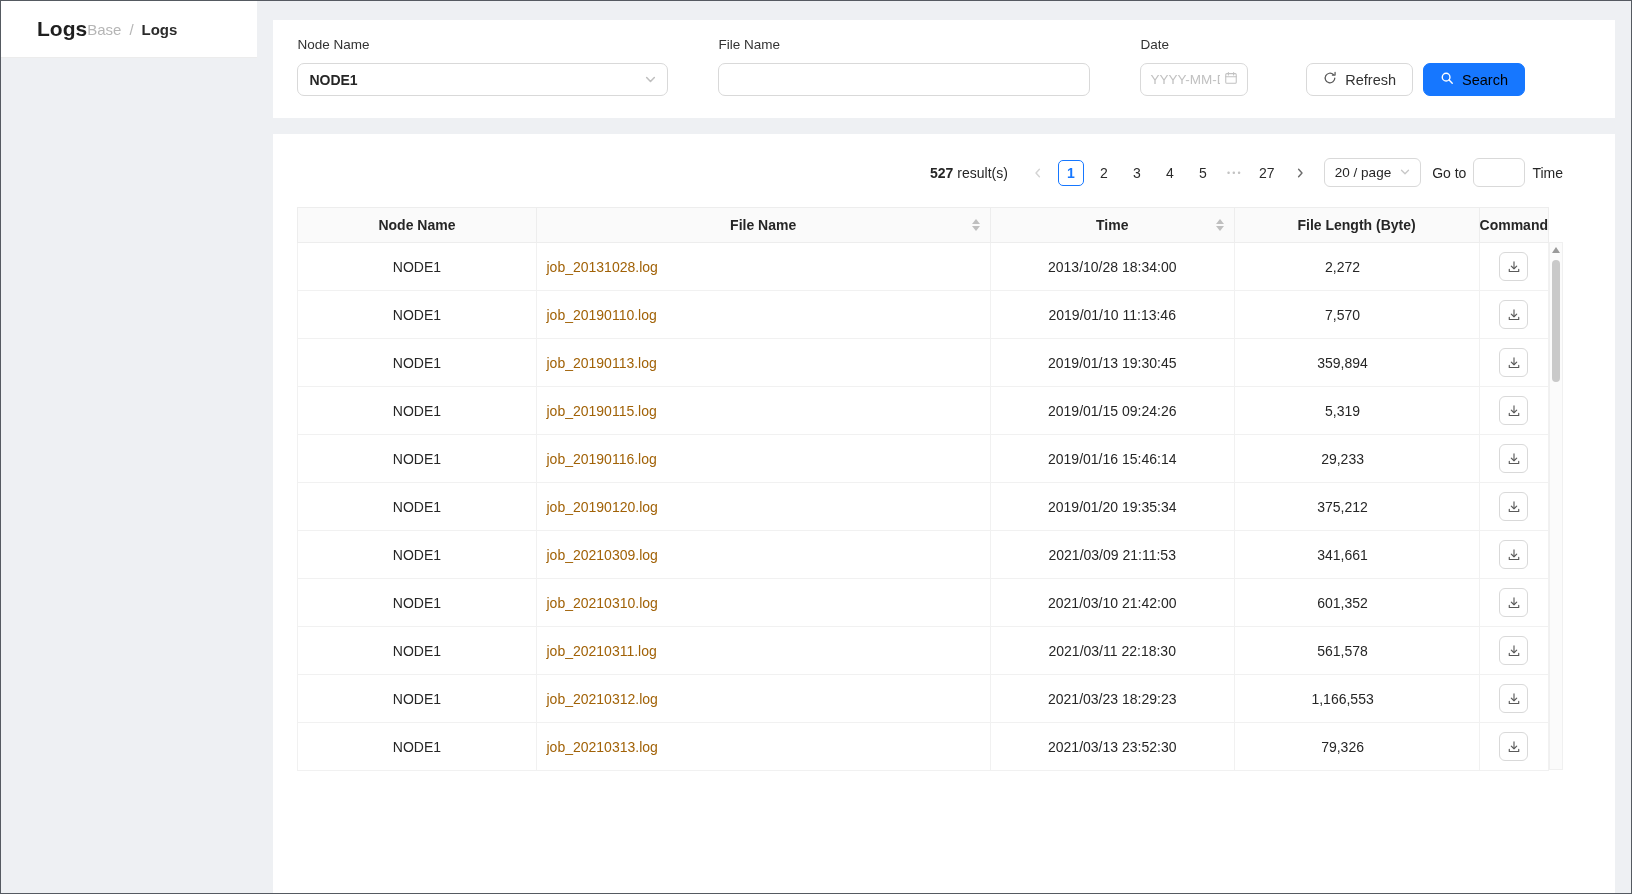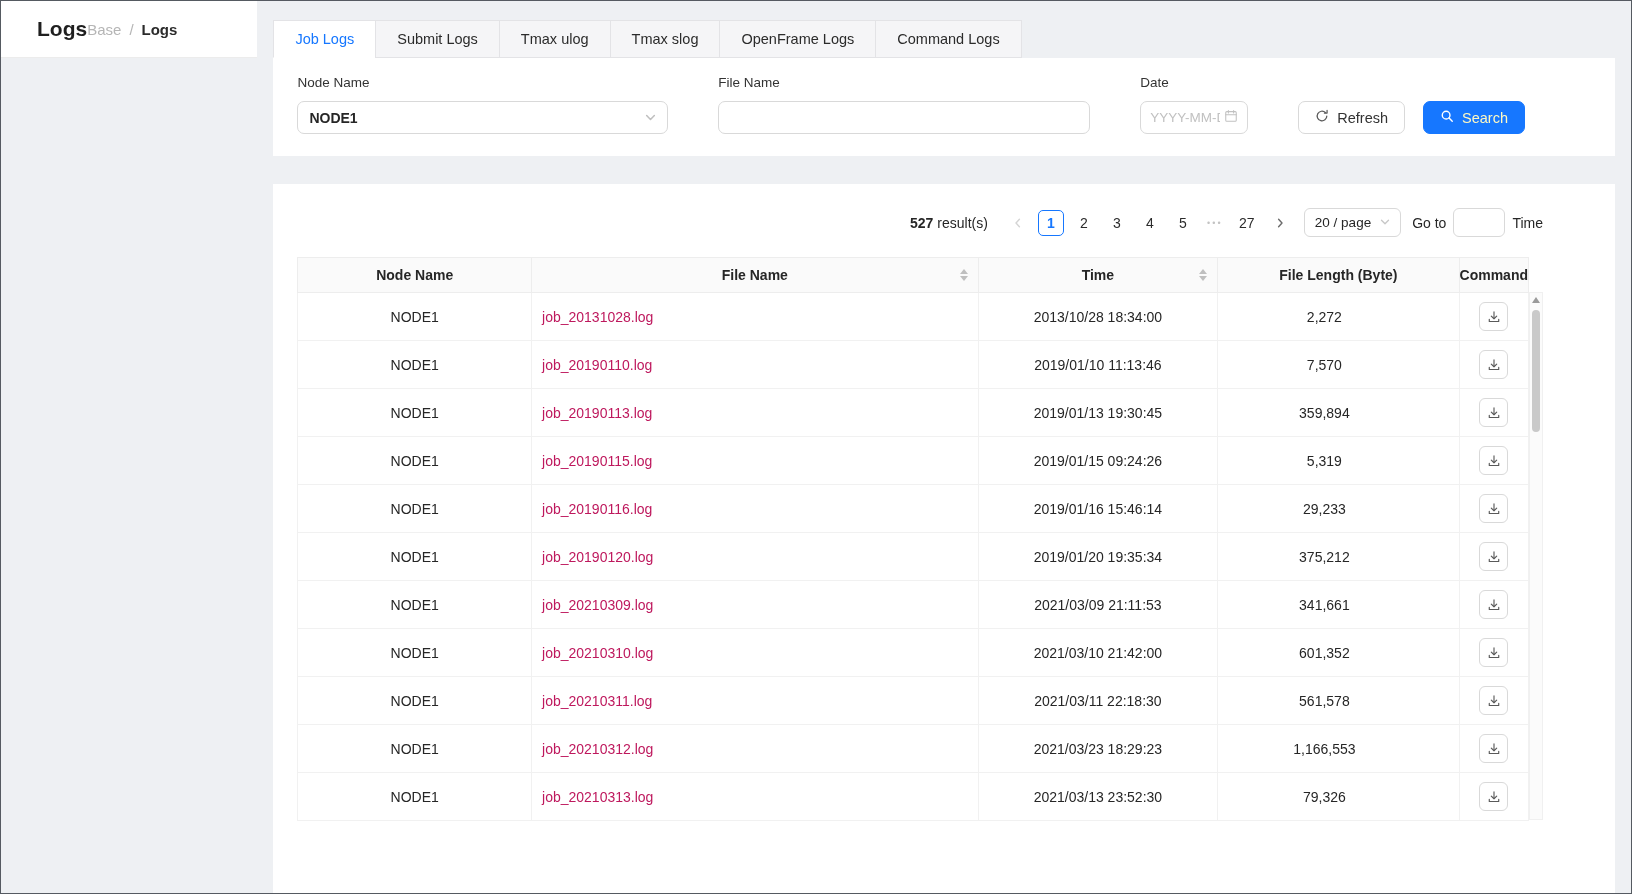--- a/index.html
+++ b/index.html
@@ -27,45 +27,45 @@
   .field>label{font-size:13.5px;color:#333}
   .w-node{width:371px}
   .w-file{width:372px}
   .w-date{width:108px}
   .select-box{height:33px;border:1px solid #d9d9d9;border-radius:7px;background:#fff;display:flex;align-items:center;justify-content:space-between;padding:0 11px;font-size:14px;cursor:pointer}
   .select-value{font-weight:600;color:#262626}
   .text-input{height:33px;width:100%;border:1px solid #d9d9d9;border-radius:7px;padding:0 11px;font-size:14px;font-family:inherit;color:#262626;outline:none;background:#fff}
   .date-box{height:33px;border:1px solid #d9d9d9;border-radius:7px;background:#fff;display:flex;align-items:center;padding:0 9px;gap:4px}
   .date-box input{border:none;outline:none;width:100%;font-size:13.5px;font-family:inherit;color:#262626;background:transparent}
   .date-box input::placeholder{color:#c1c1c1}
-  .actions{margin-left:auto;display:flex;gap:18px}
+  .actions{margin-left:auto;display:flex;gap:10px}
   .btn{height:33px;border-radius:7px;display:inline-flex;align-items:center;gap:8px;font-size:14.5px;padding:0 16px;cursor:pointer;font-family:inherit}
   .btn-default{background:#fff;border:1px solid #d9d9d9;color:#333}
-  .btn-primary{background:#1677ff;border:1px solid #1677ff;color:#fef9c3}
-
-  
-  .table-card{background:#fff;margin-top:28px;flex:1;padding:24px 72px 0 24px;overflow:hidden}
+  .btn-primary{background:#1677ff;border:1px solid #1677ff;color:#000000}
+
+  
+  .table-card{background:#fff;margin-top:16px;flex:1;padding:24px 52px 0 24px;overflow:hidden}
 
   
   .pg-row{display:flex;justify-content:flex-end;align-items:center;gap:7px;font-size:14px;margin-bottom:20px;color:#262626}
   .result-count{margin-right:10px}
   .pg-btn{min-width:26px;height:26px;display:inline-flex;align-items:center;justify-content:center;border:1px solid transparent;border-radius:5px;background:transparent;color:#2b2b2b;font-size:14px;cursor:pointer;font-family:inherit}
   .pg-btn.active{border-color:#1677ff;color:#1677ff;font-weight:600}
   .pg-ellipsis{color:#c3c3c3;font-size:9px;letter-spacing:2px;min-width:24px;text-align:center}
   .size-select{height:29px;border:1px solid #d9d9d9;border-radius:6px;display:inline-flex;align-items:center;gap:9px;padding:0 10px;font-size:13.5px;cursor:pointer;margin:0 4px}
   .goto-input{width:52px;height:29px;border:1px solid #d9d9d9;border-radius:6px;outline:none;font-family:inherit;font-size:14px;padding:0 8px}
 
   
   .table-wrap{display:flex;align-items:flex-start}
   table{border-collapse:collapse;table-layout:fixed;flex:1}
   thead th{background:#fafafa;border:1px solid #ededed;height:35px;font-size:14px;font-weight:700;color:#262626;text-align:center;position:relative}
   tbody td{border:1px solid #f1f1f1;height:48px;font-size:14px;text-align:center;background:#fff;color:#262626}
   td.c-file{text-align:left;padding-left:10px}
   td.c-len{text-align:center;padding-right:28px}
-  a.link{color:#be185d;text-decoration:none}
+  a.link{color:#a16207;text-decoration:none}
   .dl-btn{width:29px;height:29px;border:1px solid #d9d9d9;border-radius:6px;background:#fff;display:inline-flex;align-items:center;justify-content:center;cursor:pointer}
   .sorter{position:absolute;right:10px;top:50%;transform:translateY(-50%);display:inline-flex;flex-direction:column;gap:2px;cursor:pointer}
   .caret-up{width:0;height:0;border-left:4px solid transparent;border-right:4px solid transparent;border-bottom:5px solid #bfbfbf}
   .caret-down{width:0;height:0;border-left:4px solid transparent;border-right:4px solid transparent;border-top:5px solid #bfbfbf}
 
   
   .vscroll{width:14px;height:528px;margin-top:35px;background:#fbfbfb;border:1px solid #f0f0f0;position:relative;flex:0 0 auto}
   .vscroll .arrow-up{width:0;height:0;border-left:4px solid transparent;border-right:4px solid transparent;border-bottom:6px solid #9a9a9a;margin:4px auto 0}
   .vscroll .thumb{position:absolute;top:17px;left:2px;right:2px;height:122px;background:#c9c9c9;border-radius:6px}
 </style>
@@ -78,28 +78,20 @@
     <h1 class="page-title">Logs</h1>
     <div class="breadcrumb">
       <span>Base</span>
       <span>/</span>
       <span class="bc-current">Logs</span>
     </div>
   </header>
 
   <div class="content">
 
-    <nav class="tabs-row">
-      <div class="tab active">Job Logs</div>
-      <div class="tab">Submit Logs</div>
-      <div class="tab">Tmax ulog</div>
-      <div class="tab">Tmax slog</div>
-      <div class="tab">OpenFrame Logs</div>
-      <div class="tab">Command Logs</div>
-    </nav>
 
     <section class="filter-card">
       <div class="field w-node">
         <label>Node Name</label>
         <div class="select-box">
           <span class="select-value">NODE1</span>
           <span>
             <svg width="11" height="11" viewBox="0 0 10 10" fill="none" stroke="#bfbfbf" stroke-width="1.4" stroke-linecap="round" stroke-linejoin="round">
                 <path d="M1.5 3.2 5 6.8l3.5-3.6"></path>
               </svg>

